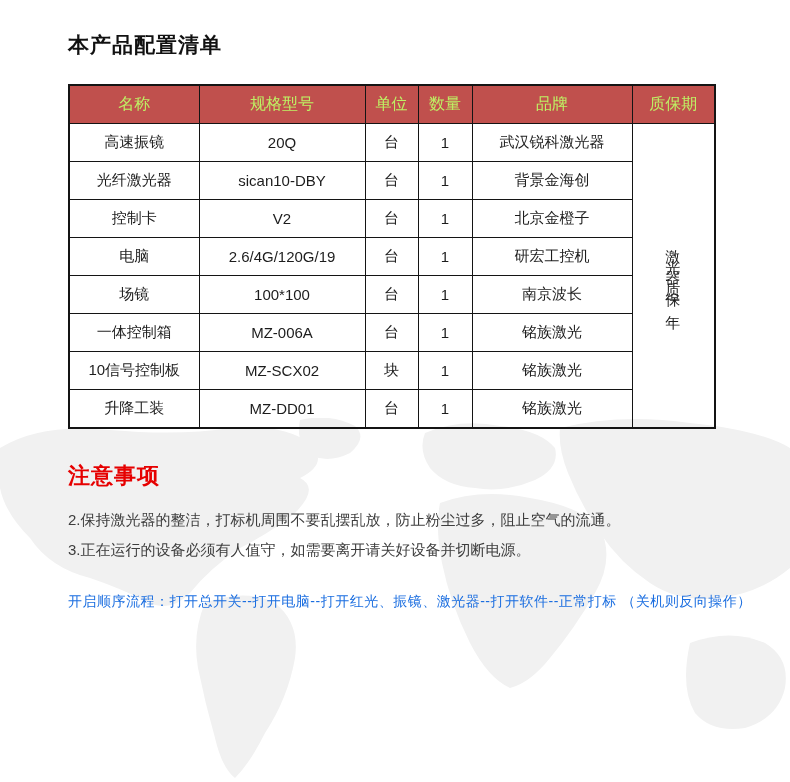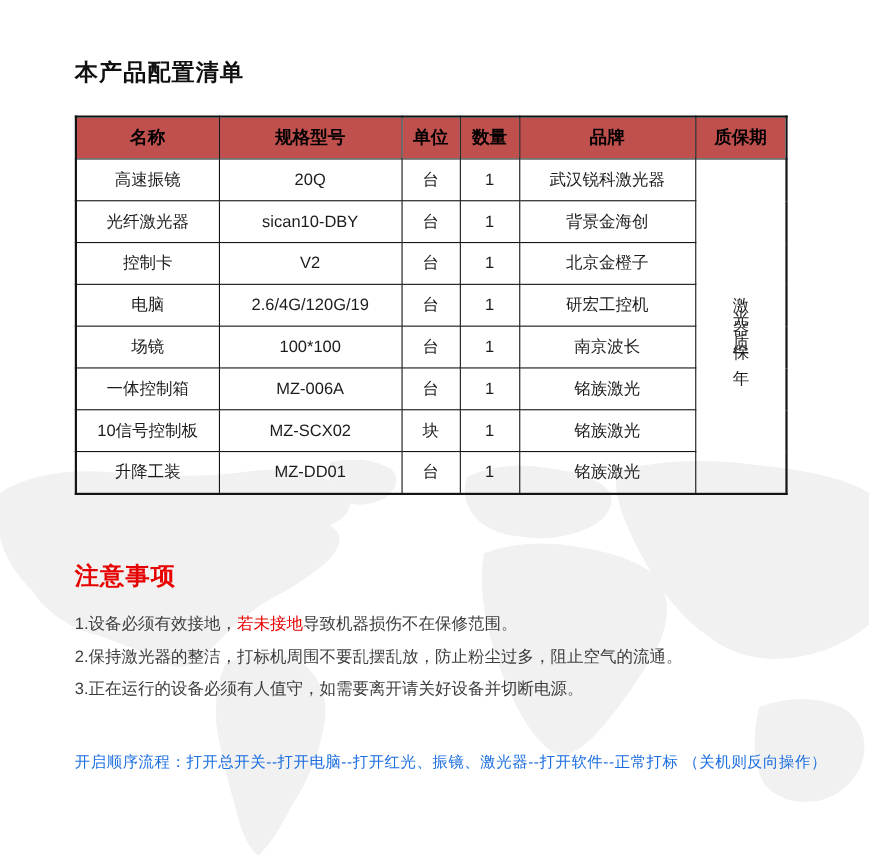--- a/index.html
+++ b/index.html
@@ -11,68 +11,68 @@
     position: relative;
   }
   .watermark {
     position: absolute; left: 0; top: 418px;
     width: 790px; height: 364px;
     z-index: 0; pointer-events: none;
   }
   .watermark path { fill: #f1f1f1; }
   .content {
     position: relative; z-index: 1;
-    padding: 52px 0 0 68px;
+    padding: 31px 0 0 68px;
   }
   .page-title {
     font-size: 21px; font-weight: bold; color: #111;
     margin: 0 0 25px 0; letter-spacing: 1px;
   }
   table.config {
     border-collapse: collapse;
     table-layout: fixed;
     width: 648px;
     border: 2px solid #141414;
   }
   table.config th, table.config td {
     border: 1.5px solid #141414;
     text-align: center; vertical-align: middle;
     height: 37px; padding: 0 2px;
     overflow: hidden; white-space: nowrap;
   }
   table.config th {
-    background: #c0504d; color: #000000;
-    font-size: 16px; font-weight: bold;
+    background: #c0504d; color: #bef264;
+    font-size: 16px; font-weight: normal;
   }
   table.config td {
     font-size: 15px; color: #1c1c1c;
   }
   td.warranty-cell {
     white-space: normal;
   }
   .warranty-text {
     writing-mode: vertical-rl;
     text-orientation: upright;
     margin: 0 auto;
     letter-spacing: 11px;
     font-size: 15px; color: #1c1c1c;
     line-height: 1;
   }
-  .notes { margin-top: 59px; width: 684px; }
+  .notes { margin-top: 32px; width: 684px; }
   .notes-heading {
     font-size: 22px; font-weight: bold; color: #e60000;
     margin: 0 0 14px 0; letter-spacing: 1px;
   }
   .note-item {
     margin: 0; font-size: 15px; color: #3d3d3d;
     line-height: 29.5px;
   }
   .red-inline { color: #e60000; }
   .sequence-line {
-    margin-top: 42px;
+    margin-top: 29px;
     font-size: 14px; font-weight: 500;
     color: #1b6ee0; letter-spacing: 0.5px;
     white-space: nowrap;
   }
 </style>
 </head>
 <body>
 
 <svg class="watermark" viewBox="0 0 790 364" aria-hidden="true">
 
@@ -172,21 +172,20 @@
         <td>MZ-DD01</td>
         <td>台</td>
         <td>1</td>
         <td>铭族激光</td>
       </tr>
     </tbody>
   </table>
 
   <div class="notes">
     <h2 class="notes-heading">注意事项</h2>
-    <p class="note-item"><span>1.设备必须有效接地，</span><span class="red-inline">若未接地</span><span>导致机器损伤不在保修范围。</span></p>
     <p class="note-item">2.保持激光器的整洁，打标机周围不要乱摆乱放，防止粉尘过多，阻止空气的流通。</p>
     <p class="note-item">3.正在运行的设备必须有人值守，如需要离开请关好设备并切断电源。</p>
   </div>
 
   <div class="sequence-line">
     <span>开启顺序流程：</span><span>打开总开关--打开电脑--打开红光、振镜、激光器--打开软件--正常打标 （关机则反向操作）</span>
   </div>
 
 </div>
 

